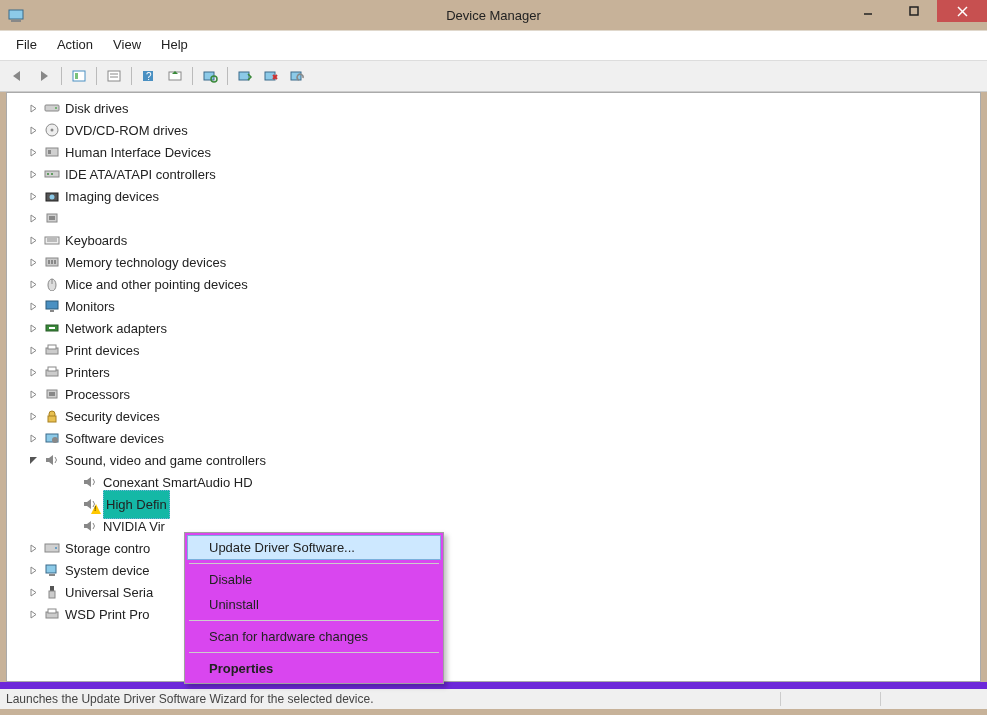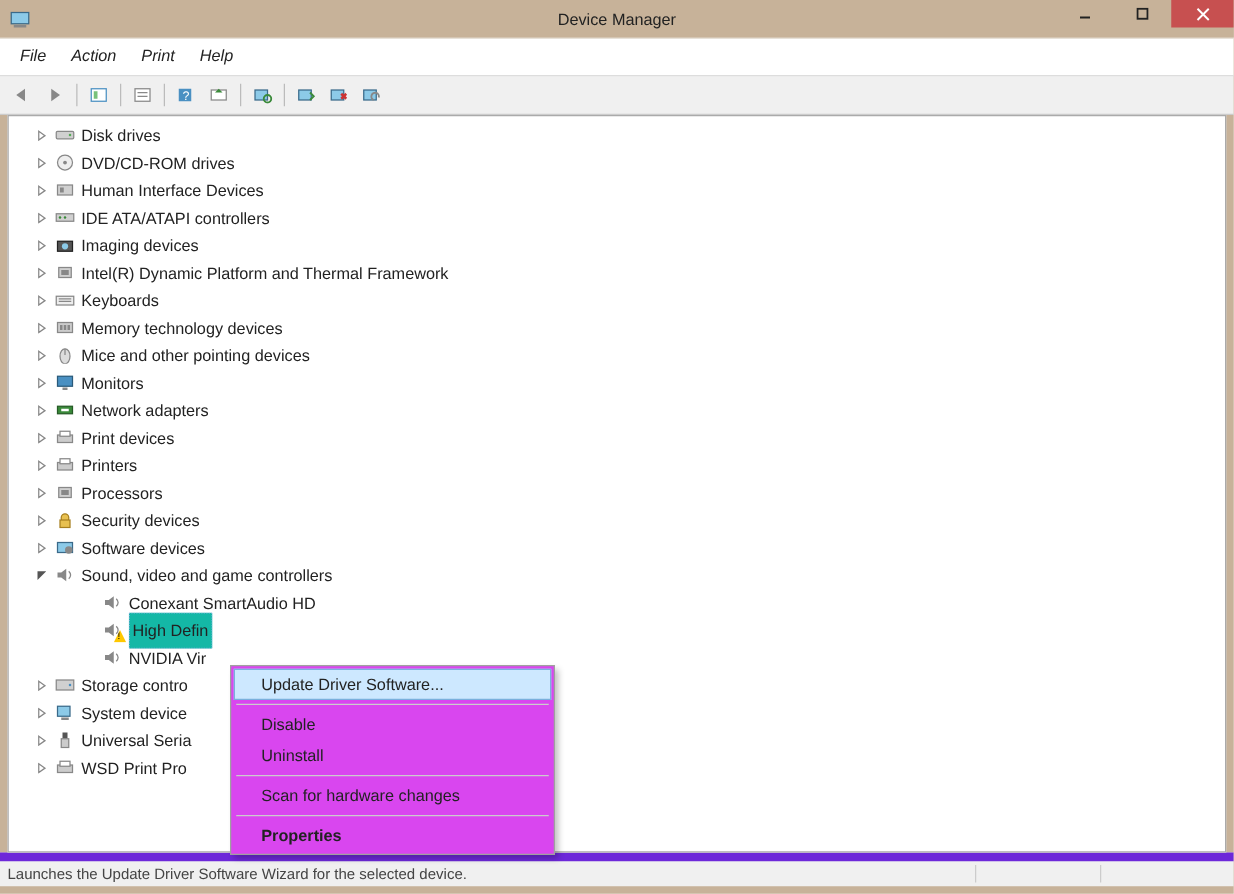--- a/index.html
+++ b/index.html
@@ -57,21 +57,20 @@
     background: #fff;
     border-top: 1px solid #e0d8cc;
     padding: 2px 6px 4px 6px;
     display: flex;
     gap: 0;
   }
   .menu-item {
     padding: 4px 10px;
     font-size: 13px;
     color: #222;
-    font-style: italic;
   }
   .toolbar {
     background: #f0f0f0;
     border-top: 1px solid #ddd;
     border-bottom: 1px solid #ccc;
     padding: 3px 6px;
     display: flex;
     align-items: center;
     gap: 2px;
   }
@@ -210,21 +209,21 @@
           <line x1="1" y1="1" x2="10" y2="10" stroke="#fff" stroke-width="1.5"></line>
           <line x1="10" y1="1" x2="1" y2="10" stroke="#fff" stroke-width="1.5"></line>
         </svg>
       </div>
   </div>
 </div>
 
 <div class="menubar">
   <div class="menu-item">File</div>
   <div class="menu-item">Action</div>
-  <div class="menu-item">Print</div>
+  <div class="menu-item">View</div>
   <div class="menu-item">Help</div>
 </div>
 
 <div class="toolbar">
   <div class="tb-btn">
       <svg width="16" height="14">
         <path d="M10 2 L3 7 L10 12 Z" fill="#888"></path>
       </svg>
     </div>
   <div class="tb-btn">
@@ -367,21 +366,20 @@
           <svg width="9" height="9">
             <path d="M2 1 L7 4.5 L2 8 Z" fill="none" stroke="#888"></path>
           </svg>
         </span>
         <span class="node-icon">
           <svg width="16" height="14">
             <rect x="3" y="3" width="10" height="8" fill="#d0d0d0" stroke="#888"></rect>
             <rect x="5" y="5" width="6" height="4" fill="#888"></rect>
           </svg>
         </span>
-        <span class="node-label">Intel(R) Dynamic Platform and Thermal Framework</span>
       </div>
       <div class="tree-node">
         <span class="expander">
           <svg width="9" height="9">
             <path d="M2 1 L7 4.5 L2 8 Z" fill="none" stroke="#888"></path>
           </svg>
         </span>
         <span class="node-icon">
           <svg width="16" height="14">
             <rect x="1" y="4" width="14" height="7" fill="#eee" stroke="#888"></rect>

